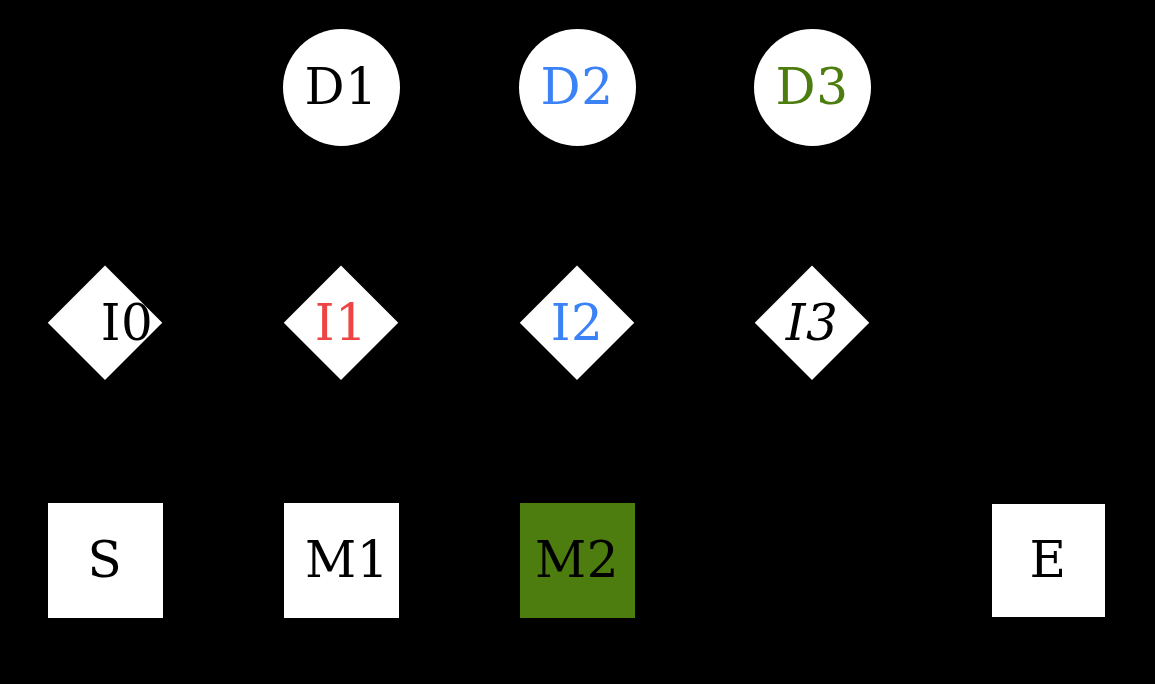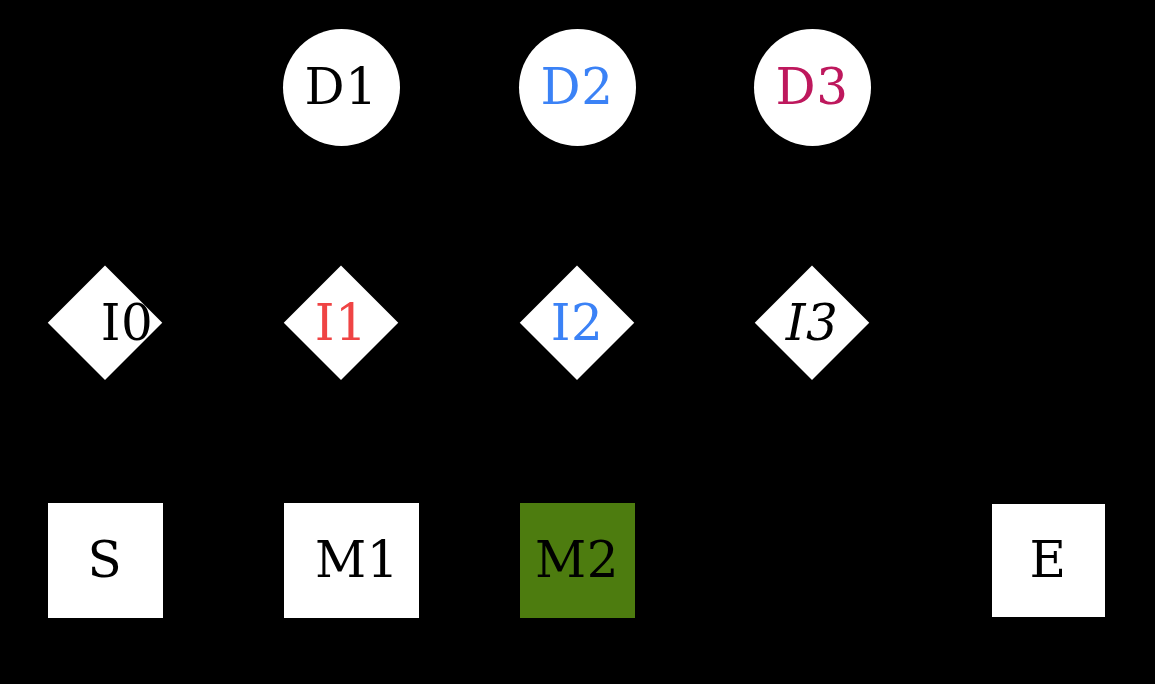--- a/index.html
+++ b/index.html
@@ -65,21 +65,21 @@
 
 <div id="canvas" style="width: 1155px; height: 684px; background: rgb(0, 0, 0);">
     <div style="position: absolute; left: 0px; top: 0px; width: 100%; height: 100%;">
       <div class="node shape-circle" style="left: 282.5px; top: 28.5px; width: 117px; height: 117px; background: rgb(255, 255, 255);">
         <span class="node-label" style="color: rgb(0, 0, 0);">D1</span>
       </div>
       <div class="node shape-circle" style="left: 518.5px; top: 28.5px; width: 117px; height: 117px; background: rgb(255, 255, 255);">
         <span class="node-label" style="color: #3b82f6;">D2</span>
       </div>
       <div class="node shape-circle" style="left: 753.5px; top: 28.5px; width: 117px; height: 117px; background: rgb(255, 255, 255);">
-        <span class="node-label" style="color: #be185d;">D3</span>
+        <span class="node-label" style="color: #4d7c0f;">D3</span>
       </div>
     </div>
     <div style="position: absolute; left: 0px; top: 0px; width: 100%; height: 100%;">
       <div class="node shape-diamond" style="left: 47.5px; top: 265.5px; width: 115px; height: 115px;">
         <div class="diamond-body" style="width: 81.3173px; height: 81.3173px; background: rgb(255, 255, 255);"></div>
         <div class="diamond-label-wrap">
           <span class="node-label" style="color: rgb(0, 0, 0); margin-left: 44px;">I0</span>
         </div>
       </div>
       <div class="node shape-diamond" style="left: 283.5px; top: 265.5px; width: 115px; height: 115px;">
@@ -98,21 +98,21 @@
         <div class="diamond-body" style="width: 81.3173px; height: 81.3173px; background: rgb(255, 255, 255);"></div>
         <div class="diamond-label-wrap">
           <span class="node-label" style="color: rgb(0, 0, 0); font-style: italic;">I3</span>
         </div>
       </div>
     </div>
     <div style="position: absolute; left: 0px; top: 0px; width: 100%; height: 100%;">
       <div class="node shape-square" style="left: 47.5px; top: 502.5px; width: 115px; height: 115px; background: rgb(255, 255, 255);">
         <span class="node-label" style="color: rgb(0, 0, 0);">S</span>
       </div>
-      <div class="node shape-square" style="left: 283.5px; top: 502.5px; width: 135px; height: 115px; background: rgb(255, 255, 255); padding-left: 12px;">
+      <div class="node shape-square" style="left: 283.5px; top: 502.5px; width: 115px; height: 115px; background: rgb(255, 255, 255); padding-left: 12px;">
         <span class="node-label" style="color: rgb(0, 0, 0);">M1</span>
       </div>
       <div class="node shape-square" style="left: 519.5px; top: 502.5px; width: 115px; height: 115px; background: #4d7c0f;">
         <span class="node-label" style="color: rgb(0, 0, 0);">M2</span>
       </div>
       <div class="node shape-square" style="left: 991.5px; top: 503.5px; width: 113px; height: 113px; background: rgb(255, 255, 255);">
         <span class="node-label" style="color: rgb(0, 0, 0);">E</span>
       </div>
     </div>
   </div>

